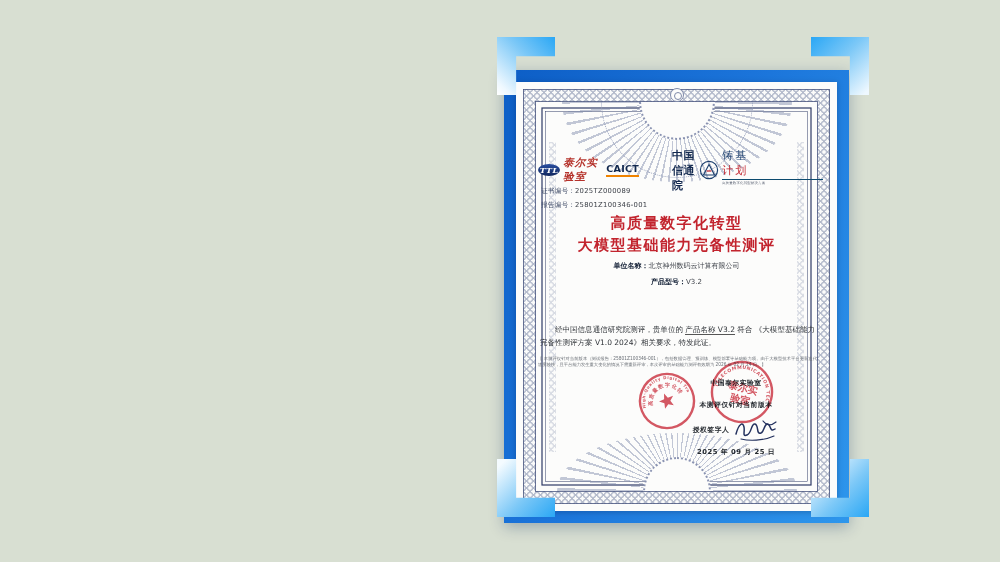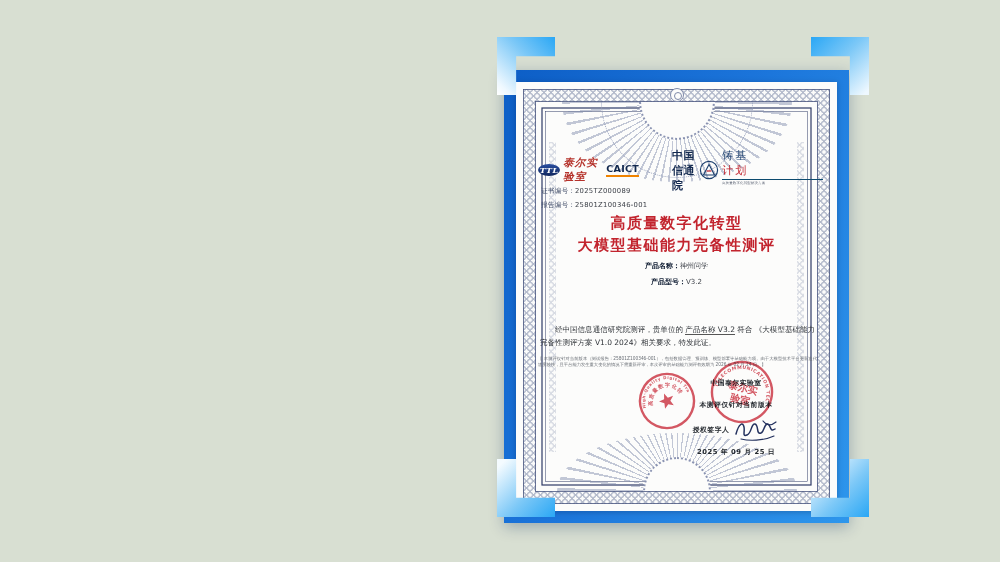--- a/index.html
+++ b/index.html
@@ -168,21 +168,21 @@
         </div>
       </div>
 
       <div class="title">
         <div>高质量数字化转型</div>
         <div>大模型基础能力完备性测评</div>
       </div>
 
       <div class="info">
         <div>
-          <span class="info-label">产品名称：</span><span class="info-value">神州问学</span>
+          <span class="info-label">单位名称：</span><span class="info-value">北京神州数码云计算有限公司</span>
         </div>
         <div>
           <span class="info-label">产品型号：</span><span class="info-value">V3.2</span>
         </div>
       </div>
 
       <div class="body-par">
         <span>经中国信息通信研究院测评，贵单位的 </span><span class="prod">产品名称 V3.2</span><span> 符合 《大模型基础能力完备性测评方案 V1.0 2024》相关要求，特发此证。</span>
       </div>
 

